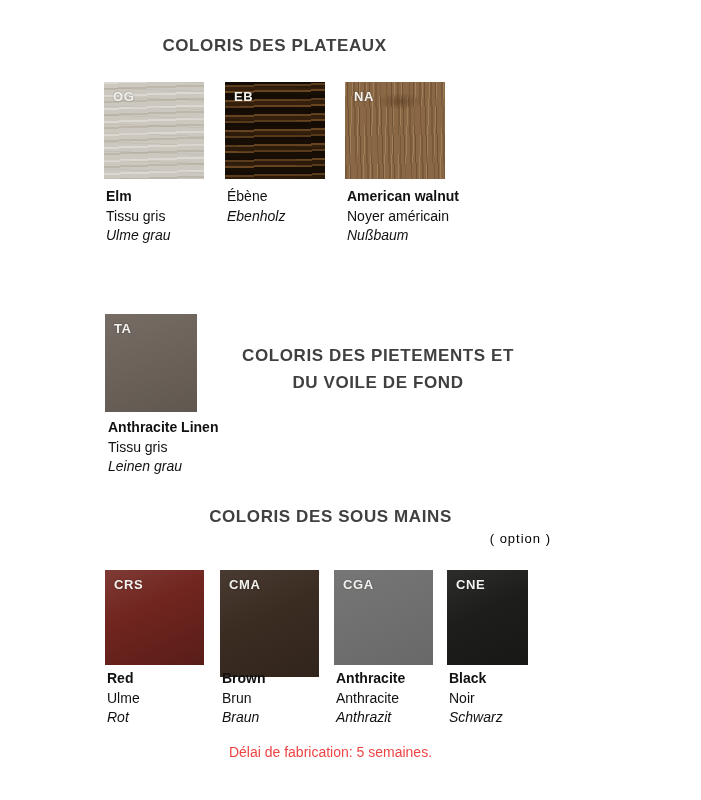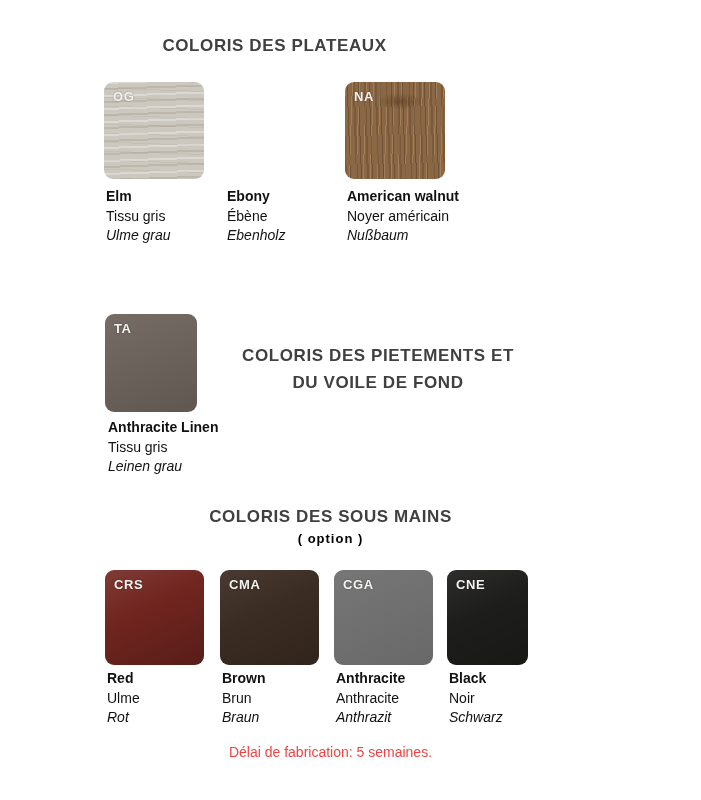--- a/index.html
+++ b/index.html
@@ -20,43 +20,43 @@
     color:#404040;
     text-align:center;
   }
   .t1{left:104px;top:36px;width:341px;}
   .t2{left:215px;top:342px;width:326px;line-height:27px;}
   .t3{left:110px;top:507px;width:441px;}
   .subtitle{
     position:absolute;
     left:110px;top:531px;width:441px;
     margin:0;
-    font-size:13px;font-weight:700;letter-spacing:1px;
-    color:#000;text-align:center;
+    font-size:13px;font-weight:400;letter-spacing:1px;
+    color:#000;text-align:right;
   }
   .swatch{
     position:absolute;
-    width:100px;height:97px;border-radius:9px;
+    width:100px;height:97px;
   }
   .swatch .code{
     position:absolute;
     top:7px;left:9px;
     font-size:13px;
     font-weight:600;
     letter-spacing:0.6px;
     color:#f4f2ee;
     text-shadow:0 0 2px rgba(0,0,0,0.35);
   }
   
   .s-og{left:104px;top:82px;}
   .s-eb{left:225px;top:82px;}
   .s-na{left:345px;top:82px;}
   .s-ta{left:105px;top:314px;width:92px;height:98px;}
   .s-crs{left:105px;top:570px;height:95px;width:99px;}
-  .s-cma{left:220px;top:570px;height:95px;width:99px;}
+  .s-cma{left:220px;top:570px;height:107px;width:99px;}
   .s-cga{left:334px;top:570px;height:95px;width:99px;}
   .s-cne{left:447px;top:570px;height:95px;width:81px;}
   
   .tex-elm{
     background-image:
       repeating-linear-gradient(178deg, rgba(255,255,255,0.30) 0 2px, rgba(0,0,0,0) 2px 6px, rgba(150,140,122,0.28) 6px 8px, rgba(0,0,0,0) 8px 13px),
       repeating-linear-gradient(182deg, rgba(168,158,142,0.20) 0 1px, rgba(0,0,0,0) 1px 9px);
   }
   .tex-ebony{
     background-image:
@@ -110,31 +110,33 @@
 </head>
 <body>
 
 <div class="page">
 
   <h2 class="title t1">COLORIS DES PLATEAUX</h2>
 
   <div class="swatch tex-elm s-og" style="background-color: rgb(204, 200, 191);">
     <span class="code">OG</span>
   </div>
+  <div class="swatch tex-ebony s-eb" style="background-color: rgb(74, 48, 22);">
+    <span class="code">EB</span>
+  </div>
   <div class="swatch tex-walnut s-na" style="background-color: rgb(138, 104, 69);">
     <span class="code">NA</span>
   </div>
 
   <div class="label l-og">
     <div class="nm">Elm</div>
     <div class="fr">Tissu gris</div>
     <div class="de">Ulme grau</div>
   </div>
   <div class="label l-eb">
-    <div class="nm">Ebony</div>
     <div class="fr">Ébène</div>
     <div class="de">Ebenholz</div>
   </div>
   <div class="label l-na">
     <div class="nm">American walnut</div>
     <div class="fr">Noyer américain</div>
     <div class="de">Nußbaum</div>
   </div>
 
   <div class="swatch tex-linen s-ta" style="background-color: rgb(107, 97, 89);">

